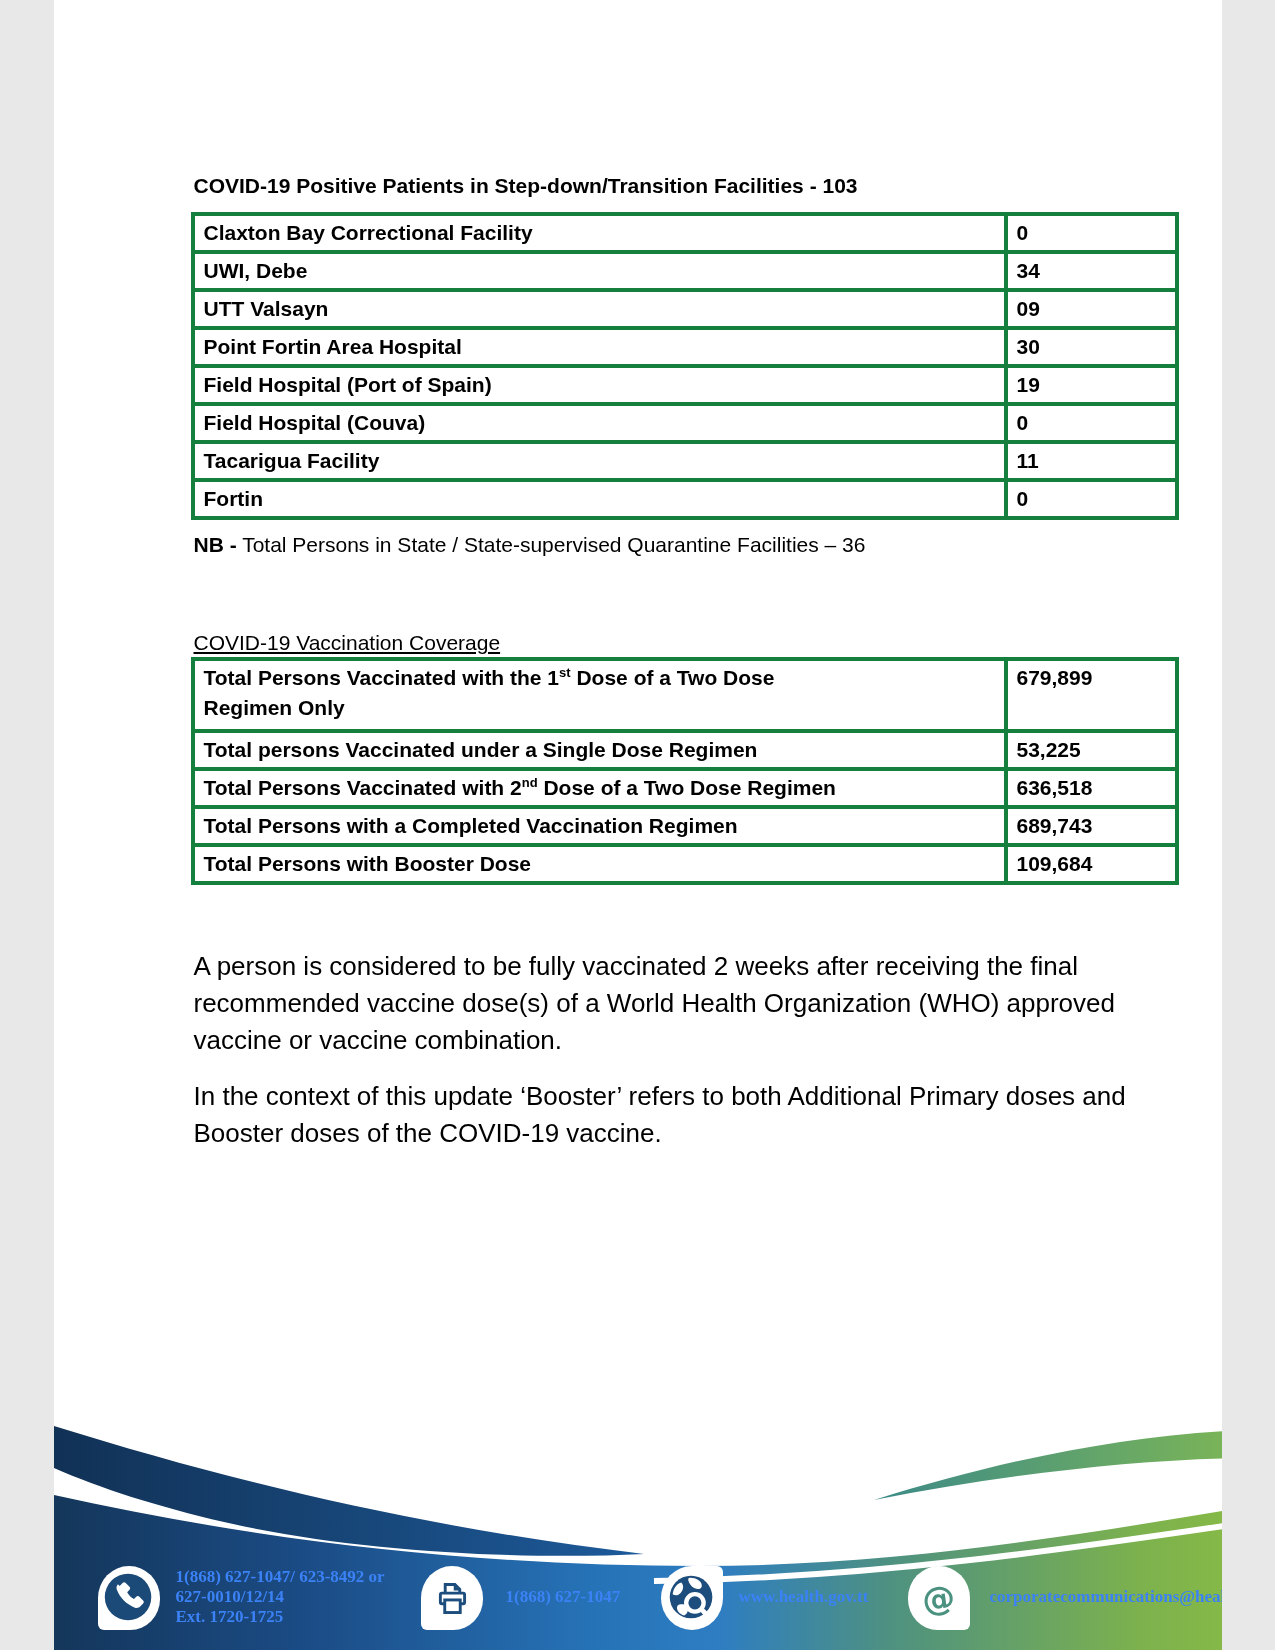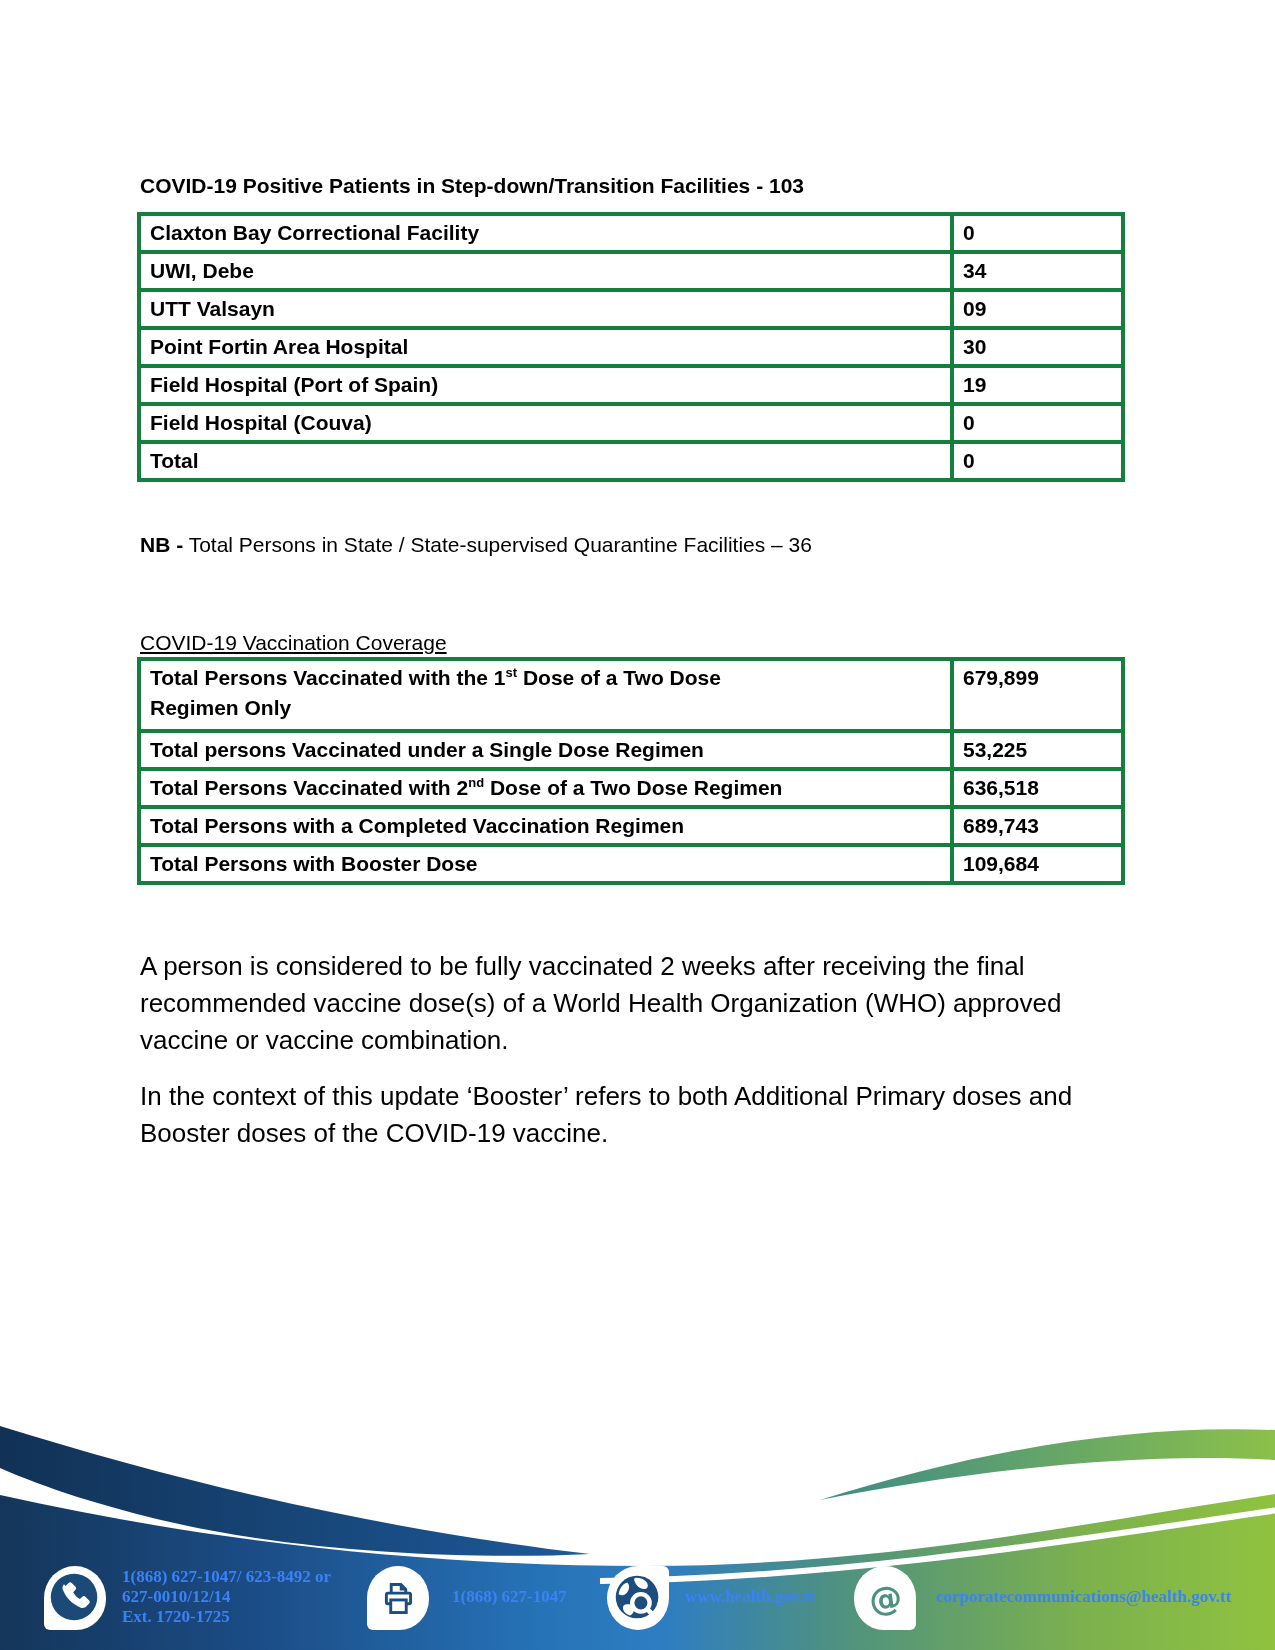--- a/index.html
+++ b/index.html
@@ -1,17 +1,17 @@
 <!DOCTYPE html>
 <html><head>
 <meta charset="utf-8">
 <style>
   html,body{margin:0;padding:0;background:#e8e8e8;}
   .page{
-    position:relative;width:1275px;height:1650px;background:#ffffff;
+    position:relative;width:1168px;height:1650px;background:#ffffff;
     margin:0 auto;overflow:hidden;
     font-family:"Liberation Sans", sans-serif;color:#000;
   }
   .abs{position:absolute;}
   .doc-title{font-size:21px;font-weight:bold;white-space:nowrap;}
   table.data{border-collapse:collapse;table-layout:fixed;}
   table.data td{
     border:4px solid #15803d;font-size:21px;font-weight:bold;
     padding:2px 8px 2px 9px;vertical-align:top;line-height:30px;
   }
@@ -72,21 +72,25 @@
       </tr>
       <tr class="h34">
         <td class="c-label">Field Hospital (Port of Spain)</td>
         <td class="c-value">19</td>
       </tr>
       <tr class="h34">
         <td class="c-label">Field Hospital (Couva)</td>
         <td class="c-value">0</td>
       </tr>
       <tr class="h34">
-        <td class="c-label">Total</td>
+        <td class="c-label">Tacarigua Facility</td>
+        <td class="c-value">11</td>
+      </tr>
+      <tr class="h34">
+        <td class="c-label">Fortin</td>
         <td class="c-value">0</td>
       </tr>
     </tbody>
   </table>
 
   <div class="abs nb-line" style="left:140px;top:521px;">
     <span class="nb-prefix">NB -</span><span> Total Persons in State / State-supervised Quarantine Facilities – 36</span>
   </div>
 
   <div class="abs section-heading" style="left:140px;top:631px;">COVID-19 Vaccination Coverage</div>

